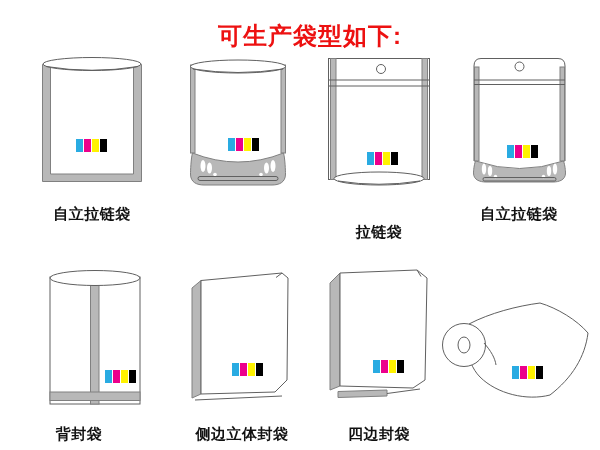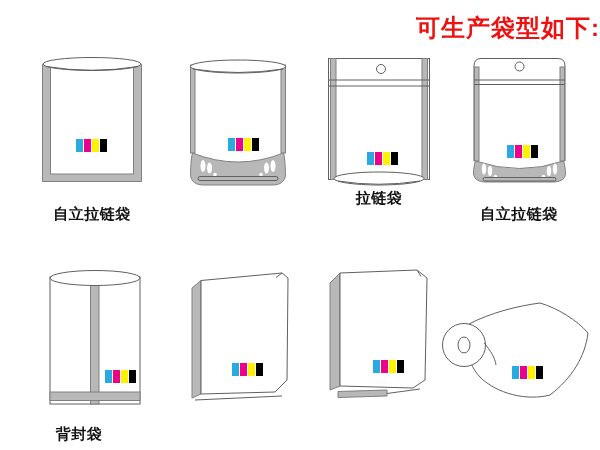--- a/index.html
+++ b/index.html
@@ -1,21 +1,21 @@
 <!DOCTYPE html>
 <html style="--title-red: #ed1111; --label-black: #111111; --edge-gray: #b8b8b8; --edge-outline: #808080; --line-gray: #606060; --cmyk-cyan: #29abe2; --cmyk-magenta: #ec008c; --cmyk-yellow: #fff200; --cmyk-black: #000000;"><head>
 <meta charset="utf-8">
 <style>
   html,body { margin:0; padding:0; background:#fff; }
   .stage {
     position:relative; width:600px; height:450px; background:#ffffff;
     font-family:"Liberation Sans","DejaVu Sans",sans-serif; overflow:hidden;
   }
   .title {
-    position:absolute; left:20px; top:12px; width:580px; text-align:right;
+    position:absolute; left:20px; top:20px; width:580px; text-align:center;
     font-size:24px; font-weight:bold; letter-spacing:1px;
     color:var(--title-red,#ed1111);
   }
   .fig { position:absolute; }
   .fig svg { display:block; }
   .label {
     position:absolute; text-align:center; font-size:15px; font-weight:bold;
     color:var(--label-black,#111111); letter-spacing:0.5px; white-space:nowrap;
   }
   .cmyk { position:absolute; display:flex; gap:1px; }
@@ -170,17 +170,19 @@
     </svg>
     <div class="cmyk" style="left:70px;top:64px">
         <span style="background: rgb(41, 171, 226);"></span>
         <span style="background: rgb(236, 0, 140);"></span>
         <span style="background: rgb(255, 242, 0);"></span>
         <span style="background: rgb(0, 0, 0);"></span>
       </div>
   </div>
 
   <div class="label" style="left:40px;top:205px;width:104px">自立拉链袋</div>
-  <div class="label" style="left:327px;top:189px;width:104px">拉链袋</div>
+  <div class="label" style="left:327px;top:223px;width:104px">拉链袋</div>
   <div class="label" style="left:463px;top:205px;width:112px">自立拉链袋</div>
   <div class="label" style="left:27px;top:425px;width:104px">背封袋</div>
+  <div class="label" style="left:186px;top:425px;width:112px">侧边立体封袋</div>
+  <div class="label" style="left:327px;top:425px;width:104px">四边封袋</div>
 
 </div>
 
 </body></html>

